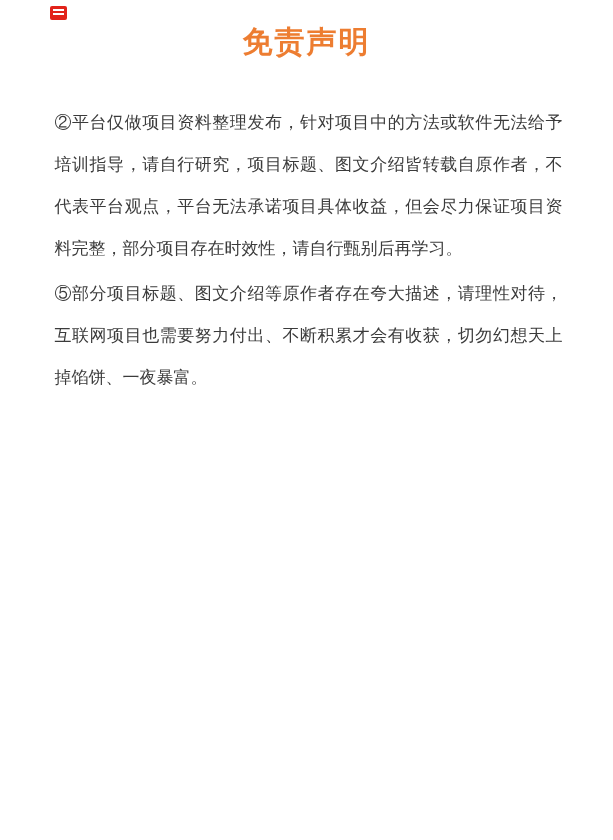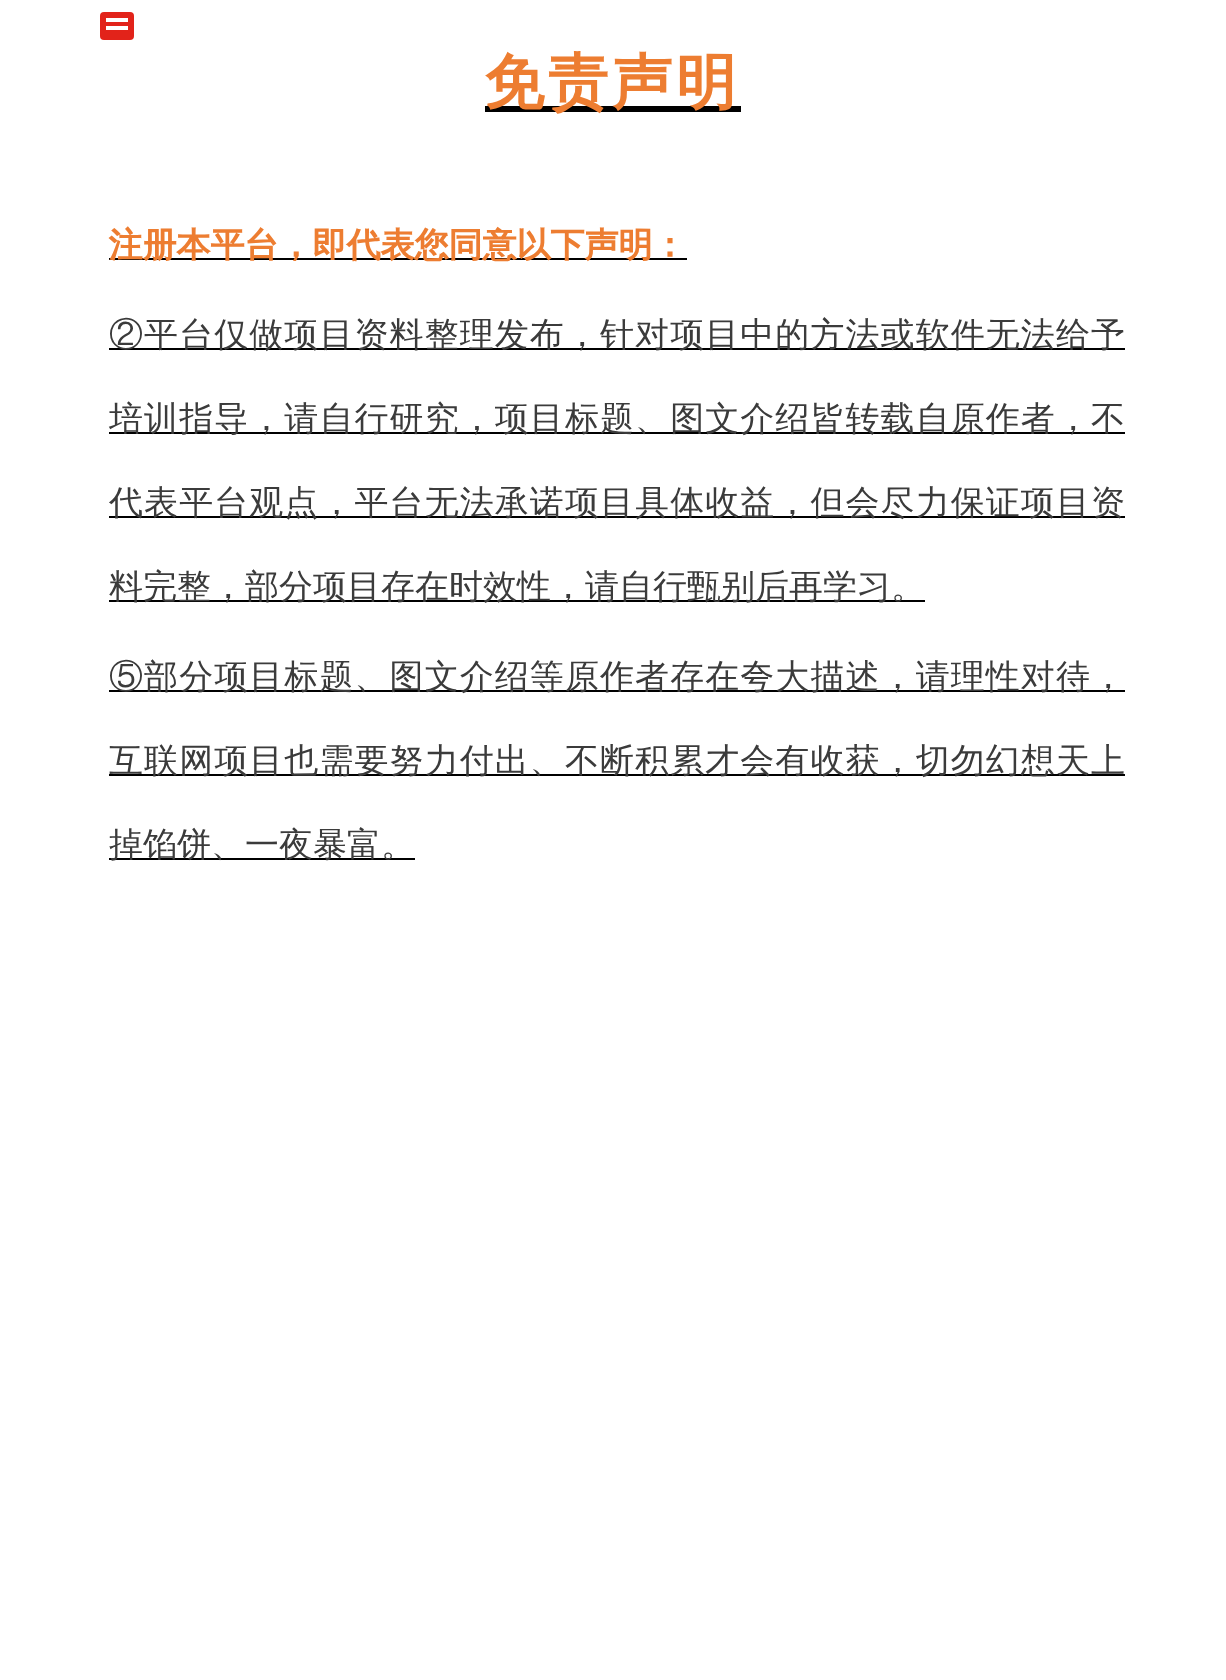--- a/index.html
+++ b/index.html
@@ -8,21 +8,20 @@
     background: #ffffff;
   }
   .page {
     position: relative;
     width: 564px;
     height: 840px;
     margin: 0 auto;
     background: #ffffff;
     overflow: hidden;
     font-family: "Liberation Sans", sans-serif;
-    text-decoration: underline;
   }
   .stamp {
     position: absolute;
     left: 25px;
     top: 6px;
     width: 17px;
     height: 14px;
     background: #e2231a;
     border-radius: 2px;
   }
@@ -66,18 +65,17 @@
 </style>
 </head>
 <body>
 
 <div class="page">
   <span class="stamp"></span>
 
   <h1 class="title">免责声明</h1>
 
   <main class="content">
-    <p class="intro">注册本平台，即代表您同意以下声明：</p>
     <p class="para">②平台仅做项目资料整理发布，针对项目中的方法或软件无法给予培训指导，请自行研究，项目标题、图文介绍皆转载自原作者，不代表平台观点，平台无法承诺项目具体收益，但会尽力保证项目资料完整，部分项目存在时效性，请自行甄别后再学习。</p>
     <p class="para">⑤部分项目标题、图文介绍等原作者存在夸大描述，请理性对待，互联网项目也需要努力付出、不断积累才会有收获，切勿幻想天上掉馅饼、一夜暴富。</p>
 
   </main>
 </div>
 
 </body></html>

